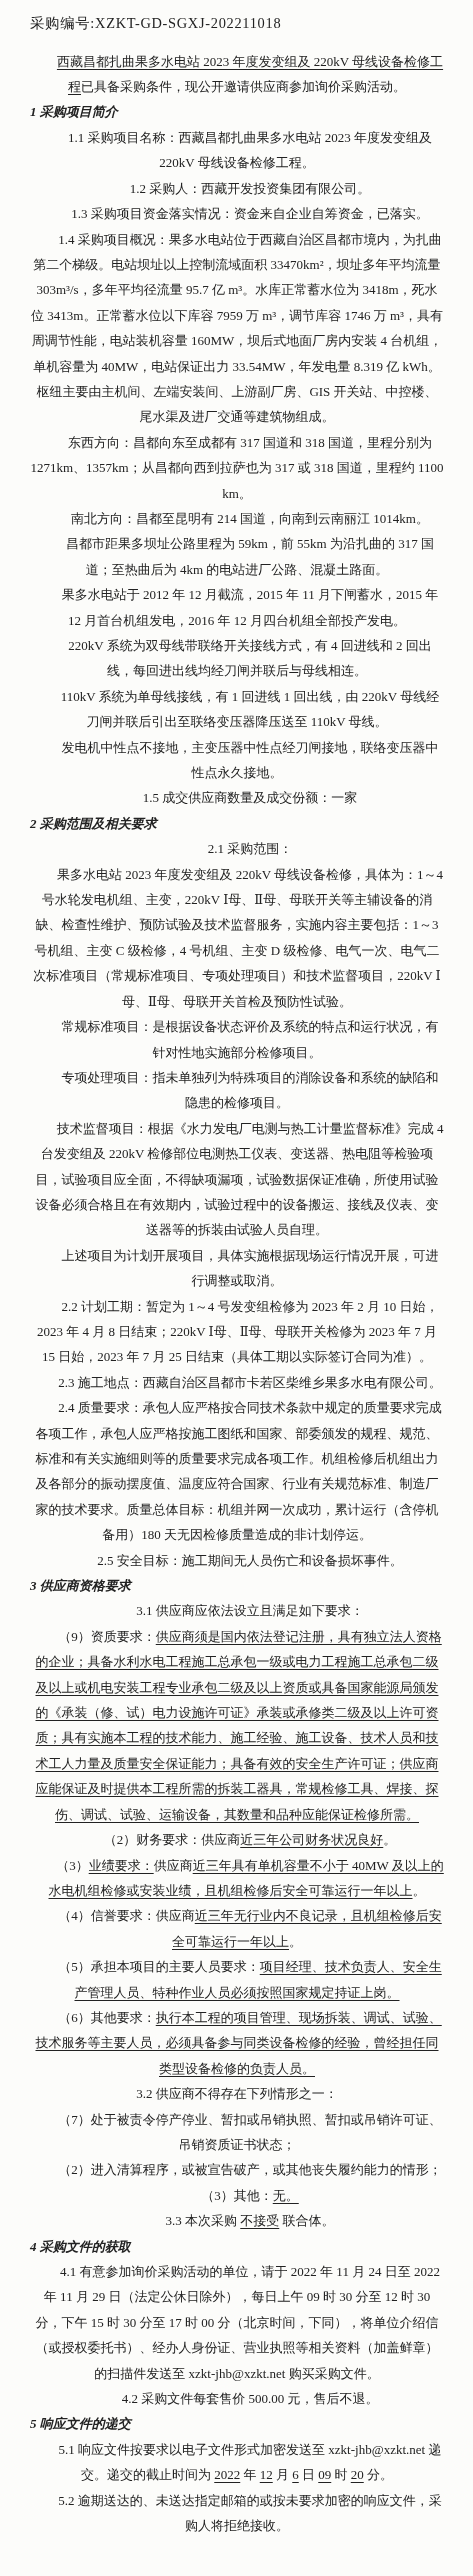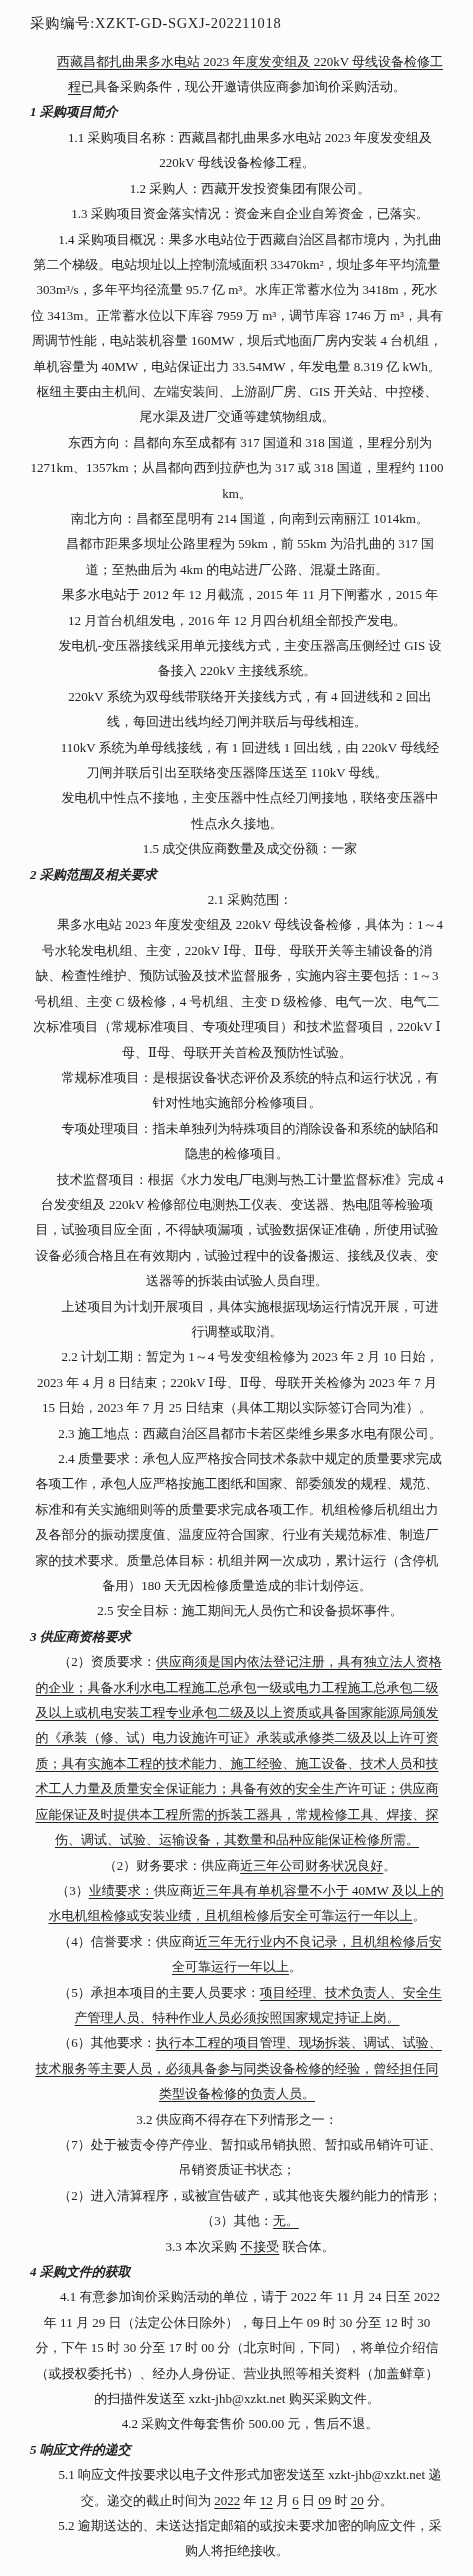--- a/index.html
+++ b/index.html
@@ -24,38 +24,38 @@
       <p class="para"><span class="u">西藏昌都扎曲果多水电站 2023 年度发变组及 220kV 母线设备检修工程</span><span>已具备采购条件，现公开邀请供应商参加询价采购活动。</span></p>
       <div class="hd"><span>1 采购项目简介</span></div>
       <p class="para"><span>1.1 采购项目名称：西藏昌都扎曲果多水电站 2023 年度发变组及 220kV 母线设备检修工程。</span></p>
       <p class="para"><span>1.2 采购人：西藏开发投资集团有限公司。</span></p>
       <p class="para"><span>1.3 采购项目资金落实情况：资金来自企业自筹资金，已落实。</span></p>
       <p class="para"><span>1.4 采购项目概况：果多水电站位于西藏自治区昌都市境内，为扎曲第二个梯级。电站坝址以上控制流域面积 33470km²，坝址多年平均流量 303m³/s，多年平均径流量 95.7 亿 m³。水库正常蓄水位为 3418m，死水位 3413m。正常蓄水位以下库容 7959 万 m³，调节库容 1746 万 m³，具有周调节性能，电站装机容量 160MW，坝后式地面厂房内安装 4 台机组，单机容量为 40MW，电站保证出力 33.54MW，年发电量 8.319 亿 kWh。枢纽主要由主机间、左端安装间、上游副厂房、GIS 开关站、中控楼、尾水渠及进厂交通等建筑物组成。</span></p>
       <p class="para"><span>东西方向：昌都向东至成都有 317 国道和 318 国道，里程分别为 1271km、1357km；从昌都向西到拉萨也为 317 或 318 国道，里程约 1100 km。</span></p>
       <p class="para"><span>南北方向：昌都至昆明有 214 国道，向南到云南丽江 1014km。</span></p>
       <p class="para"><span>昌都市距果多坝址公路里程为 59km，前 55km 为沿扎曲的 317 国道；至热曲后为 4km 的电站进厂公路、混凝土路面。</span></p>
       <p class="para"><span>果多水电站于 2012 年 12 月截流，2015 年 11 月下闸蓄水，2015 年 12 月首台机组发电，2016 年 12 月四台机组全部投产发电。</span></p>
-      <p class="para"><span>发电机-变压器接线采用单元接线方式，主变压器高压侧经过 GIS 设备接入 220kV 主接线系统。</span></p>
       <p class="para"><span>220kV 系统为双母线带联络开关接线方式，有 4 回进线和 2 回出线，每回进出线均经刀闸并联后与母线相连。</span></p>
       <p class="para"><span>110kV 系统为单母线接线，有 1 回进线 1 回出线，由 220kV 母线经刀闸并联后引出至联络变压器降压送至 110kV 母线。</span></p>
       <p class="para"><span>发电机中性点不接地，主变压器中性点经刀闸接地，联络变压器中性点永久接地。</span></p>
       <p class="para"><span>1.5 成交供应商数量及成交份额：一家</span></p>
       <div class="hd"><span>2 采购范围及相关要求</span></div>
       <p class="para"><span>2.1 采购范围：</span></p>
       <p class="para"><span>果多水电站 2023 年度发变组及 220kV 母线设备检修，具体为：1～4 号水轮发电机组、主变，220kV Ⅰ母、Ⅱ母、母联开关等主辅设备的消缺、检查性维护、预防试验及技术监督服务，实施内容主要包括：1～3 号机组、主变 C 级检修，4 号机组、主变 D 级检修、电气一次、电气二次标准项目（常规标准项目、专项处理项目）和技术监督项目，220kV Ⅰ母、Ⅱ母、母联开关首检及预防性试验。</span></p>
       <p class="para"><span>常规标准项目：是根据设备状态评价及系统的特点和运行状况，有针对性地实施部分检修项目。</span></p>
       <p class="para"><span>专项处理项目：指未单独列为特殊项目的消除设备和系统的缺陷和隐患的检修项目。</span></p>
       <p class="para"><span>技术监督项目：根据《水力发电厂电测与热工计量监督标准》完成 4 台发变组及 220kV 检修部位电测热工仪表、变送器、热电阻等检验项目，试验项目应全面，不得缺项漏项，试验数据保证准确，所使用试验设备必须合格且在有效期内，试验过程中的设备搬运、接线及仪表、变送器等的拆装由试验人员自理。</span></p>
       <p class="para"><span>上述项目为计划开展项目，具体实施根据现场运行情况开展，可进行调整或取消。</span></p>
       <p class="para"><span>2.2 计划工期：暂定为 1～4 号发变组检修为 2023 年 2 月 10 日始，2023 年 4 月 8 日结束；220kV Ⅰ母、Ⅱ母、母联开关检修为 2023 年 7 月 15 日始，2023 年 7 月 25 日结束（具体工期以实际签订合同为准）。</span></p>
       <p class="para"><span>2.3 施工地点：西藏自治区昌都市卡若区柴维乡果多水电有限公司。</span></p>
       <p class="para"><span>2.4 质量要求：承包人应严格按合同技术条款中规定的质量要求完成各项工作，承包人应严格按施工图纸和国家、部委颁发的规程、规范、标准和有关实施细则等的质量要求完成各项工作。机组检修后机组出力及各部分的振动摆度值、温度应符合国家、行业有关规范标准、制造厂家的技术要求。质量总体目标：机组并网一次成功，累计运行（含停机备用）180 天无因检修质量造成的非计划停运。</span></p>
       <p class="para"><span>2.5 安全目标：施工期间无人员伤亡和设备损坏事件。</span></p>
       <div class="hd"><span>3 供应商资格要求</span></div>
-      <p class="para"><span>（2）资质要求：</span><span class="u">供应商须是国内依法登记注册，具有独立法人资格的企业；具备水利水电工程施工总承包一级或电力工程施工总承包二级及以上或机电安装工程专业承包二级及以上资质或具备国家能源局颁发的《承装（修、试）电力设施许可证》承装或承修类二级及以上许可资质；具有实施本工程的技术能力、施工经验、施工设备、技术人员和技术工人力量及质量安全保证能力；具备有效的安全生产许可证；供应商应能保证及时提供本工程所需的拆装工器具，常规检修工具、焊接、探伤、调试、试验、运输设备，其数量和品种应能保证检修所需。</span></p>
+      <p class="para"><span>3.1 供应商应依法设立且满足如下要求：</span></p>
+      <p class="para"><span>（9）资质要求：</span><span class="u">供应商须是国内依法登记注册，具有独立法人资格的企业；具备水利水电工程施工总承包一级或电力工程施工总承包二级及以上或机电安装工程专业承包二级及以上资质或具备国家能源局颁发的《承装（修、试）电力设施许可证》承装或承修类二级及以上许可资质；具有实施本工程的技术能力、施工经验、施工设备、技术人员和技术工人力量及质量安全保证能力；具备有效的安全生产许可证；供应商应能保证及时提供本工程所需的拆装工器具，常规检修工具、焊接、探伤、调试、试验、运输设备，其数量和品种应能保证检修所需。</span></p>
       <p class="para"><span>（2）财务要求：供应商</span><span class="u">近三年公司财务状况良好</span><span>。</span></p>
       <p class="para"><span>（3）</span><span class="u">业绩要求：</span><span>供应商</span><span class="u">近三年具有单机容量不小于 40MW 及以上的水电机组检修或安装业绩，且机组检修后安全可靠运行一年以上</span><span>。</span></p>
       <p class="para"><span>（4）信誉要求：供应商</span><span class="u">近三年无行业内不良记录，且机组检修后安全可靠运行一年以上</span><span>。</span></p>
       <p class="para"><span>（5）承担本项目的主要人员要求：</span><span class="u">项目经理、技术负责人、安全生产管理人员、特种作业人员必须按照国家规定持证上岗。</span></p>
       <p class="para"><span>（6）其他要求：</span><span class="u">执行本工程的项目管理、现场拆装、调试、试验、技术服务等主要人员，必须具备参与同类设备检修的经验，曾经担任同类型设备检修的负责人员。</span></p>
       <p class="para flush"><span>3.2 供应商不得存在下列情形之一：</span></p>
       <p class="para"><span>（7）处于被责令停产停业、暂扣或吊销执照、暂扣或吊销许可证、吊销资质证书状态；</span></p>
       <p class="para"><span>（2）进入清算程序，或被宣告破产，或其他丧失履约能力的情形；</span></p>
       <p class="para"><span>（3）其他：</span><span class="u">无。</span></p>
       <p class="para"><span>3.3 本次采购 </span><span class="u">不接受</span><span> 联合体。</span></p>

